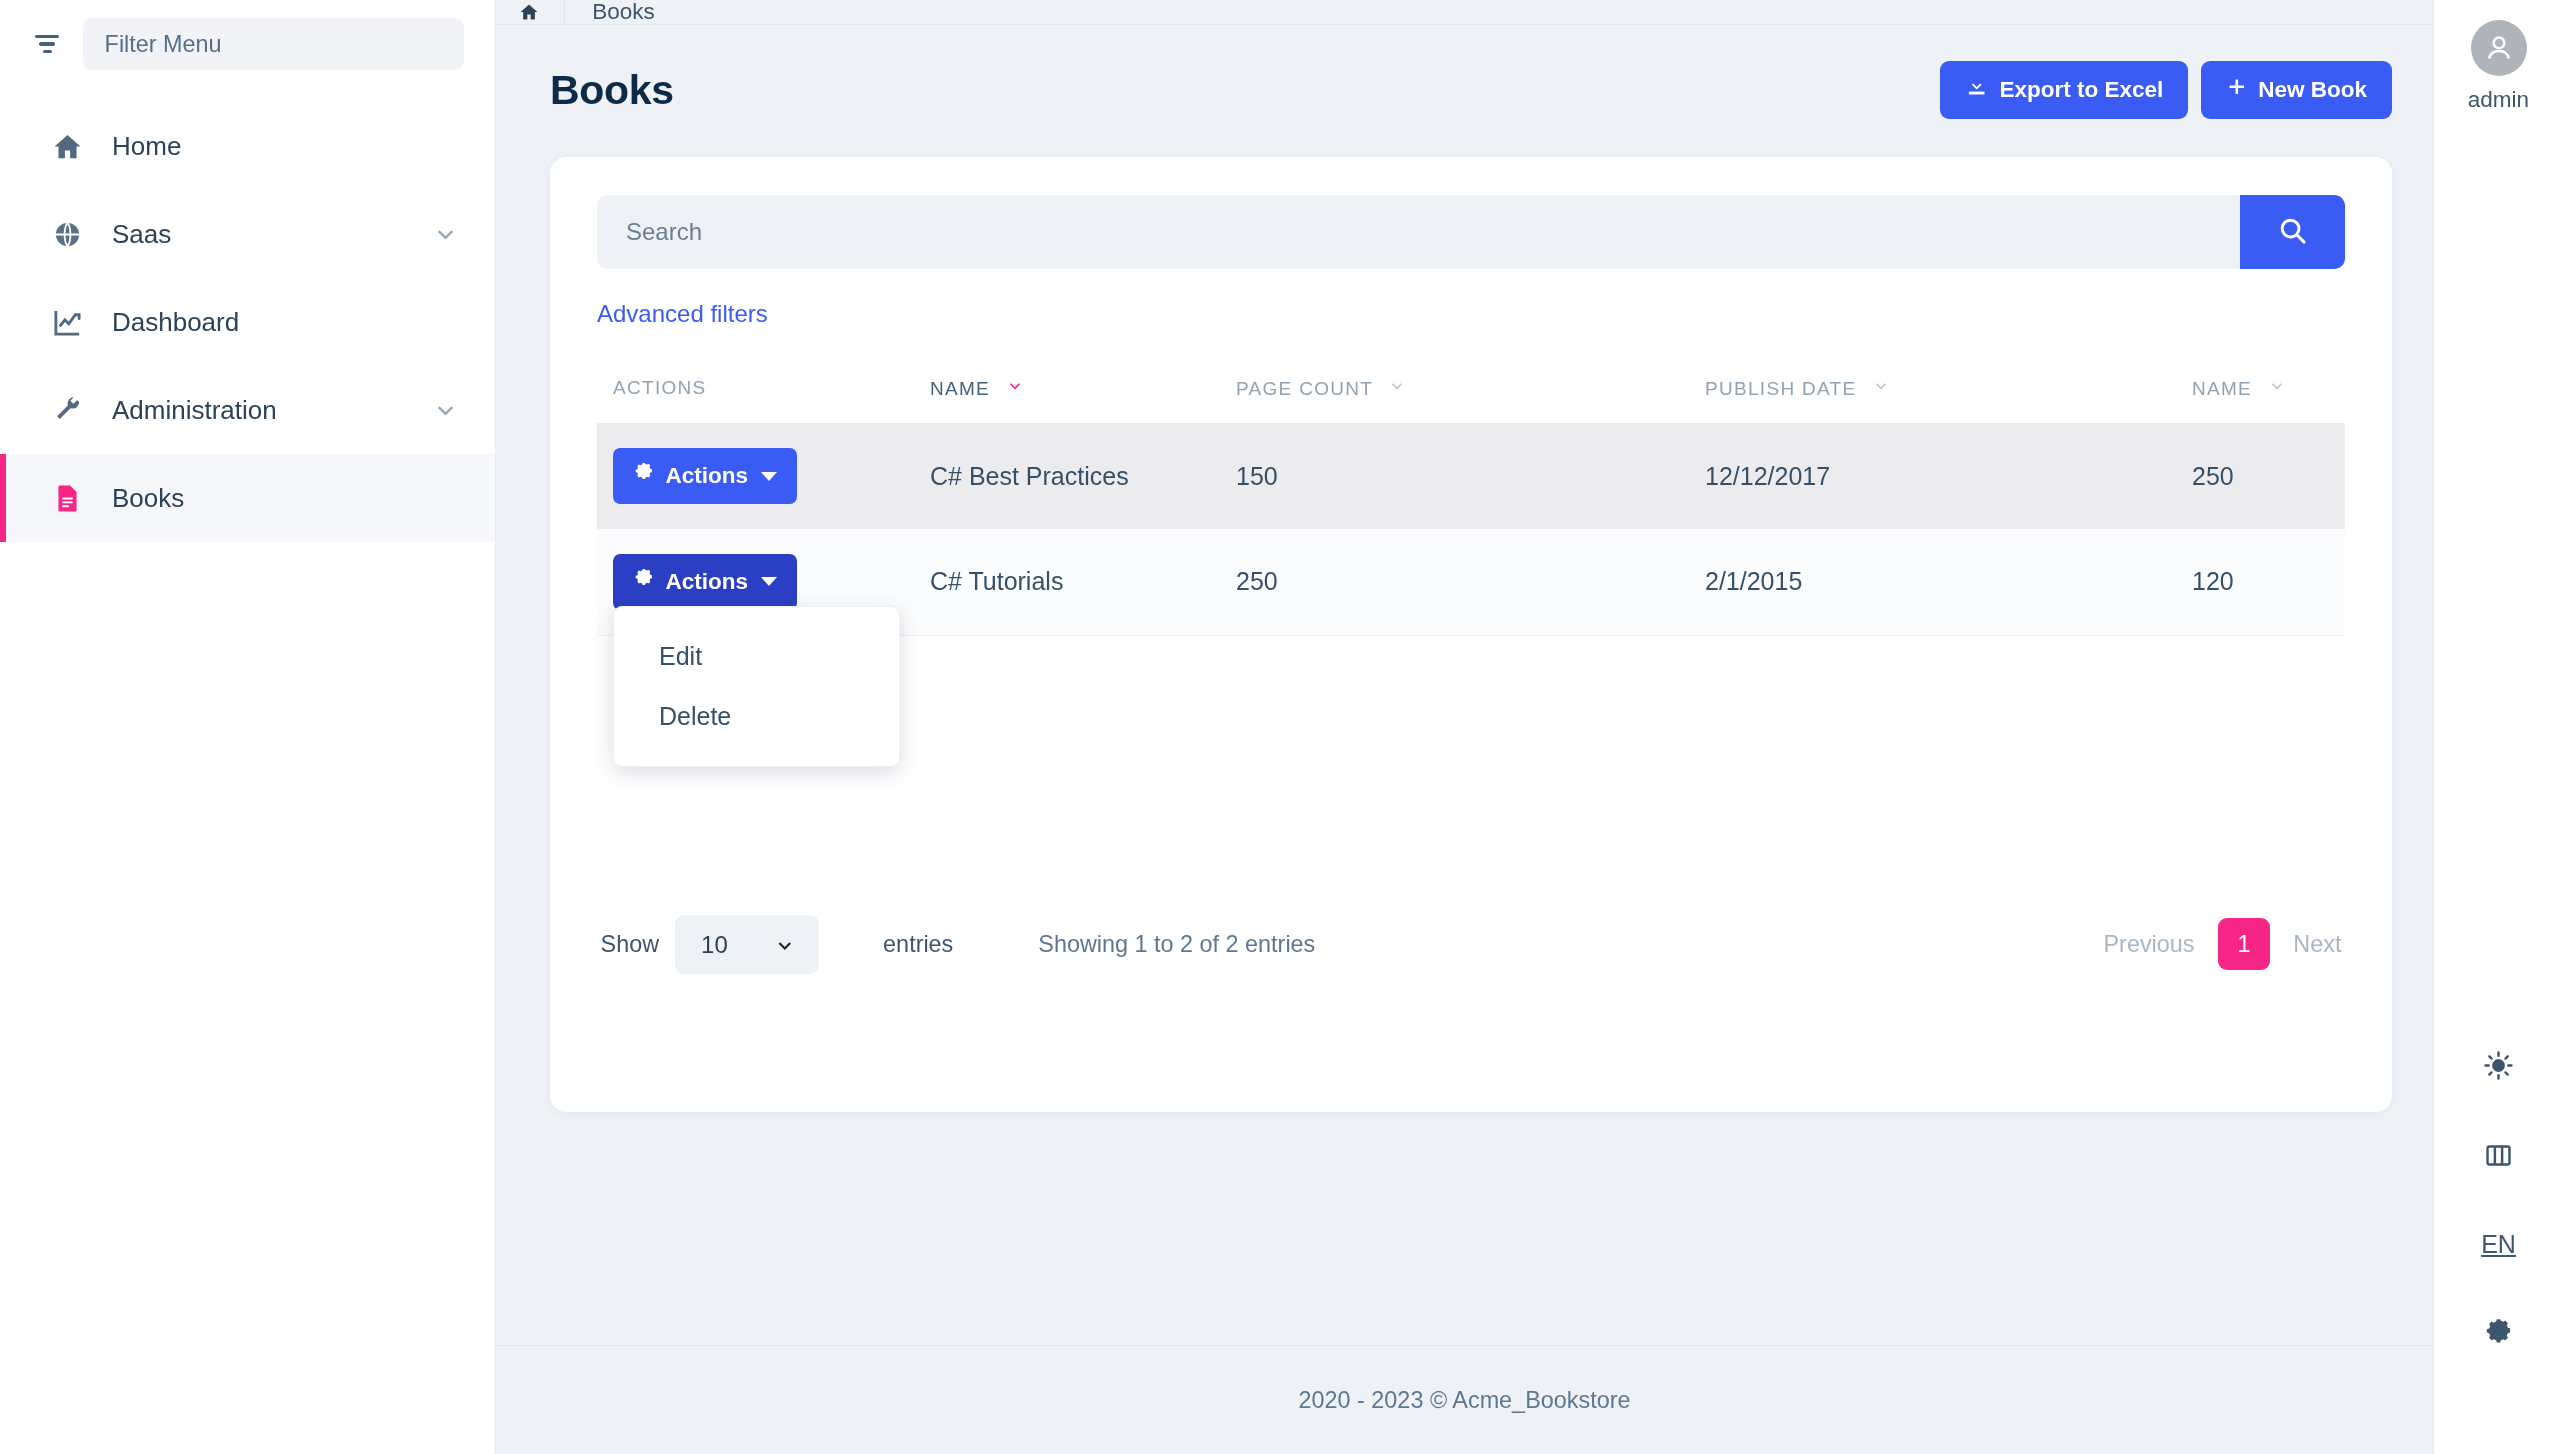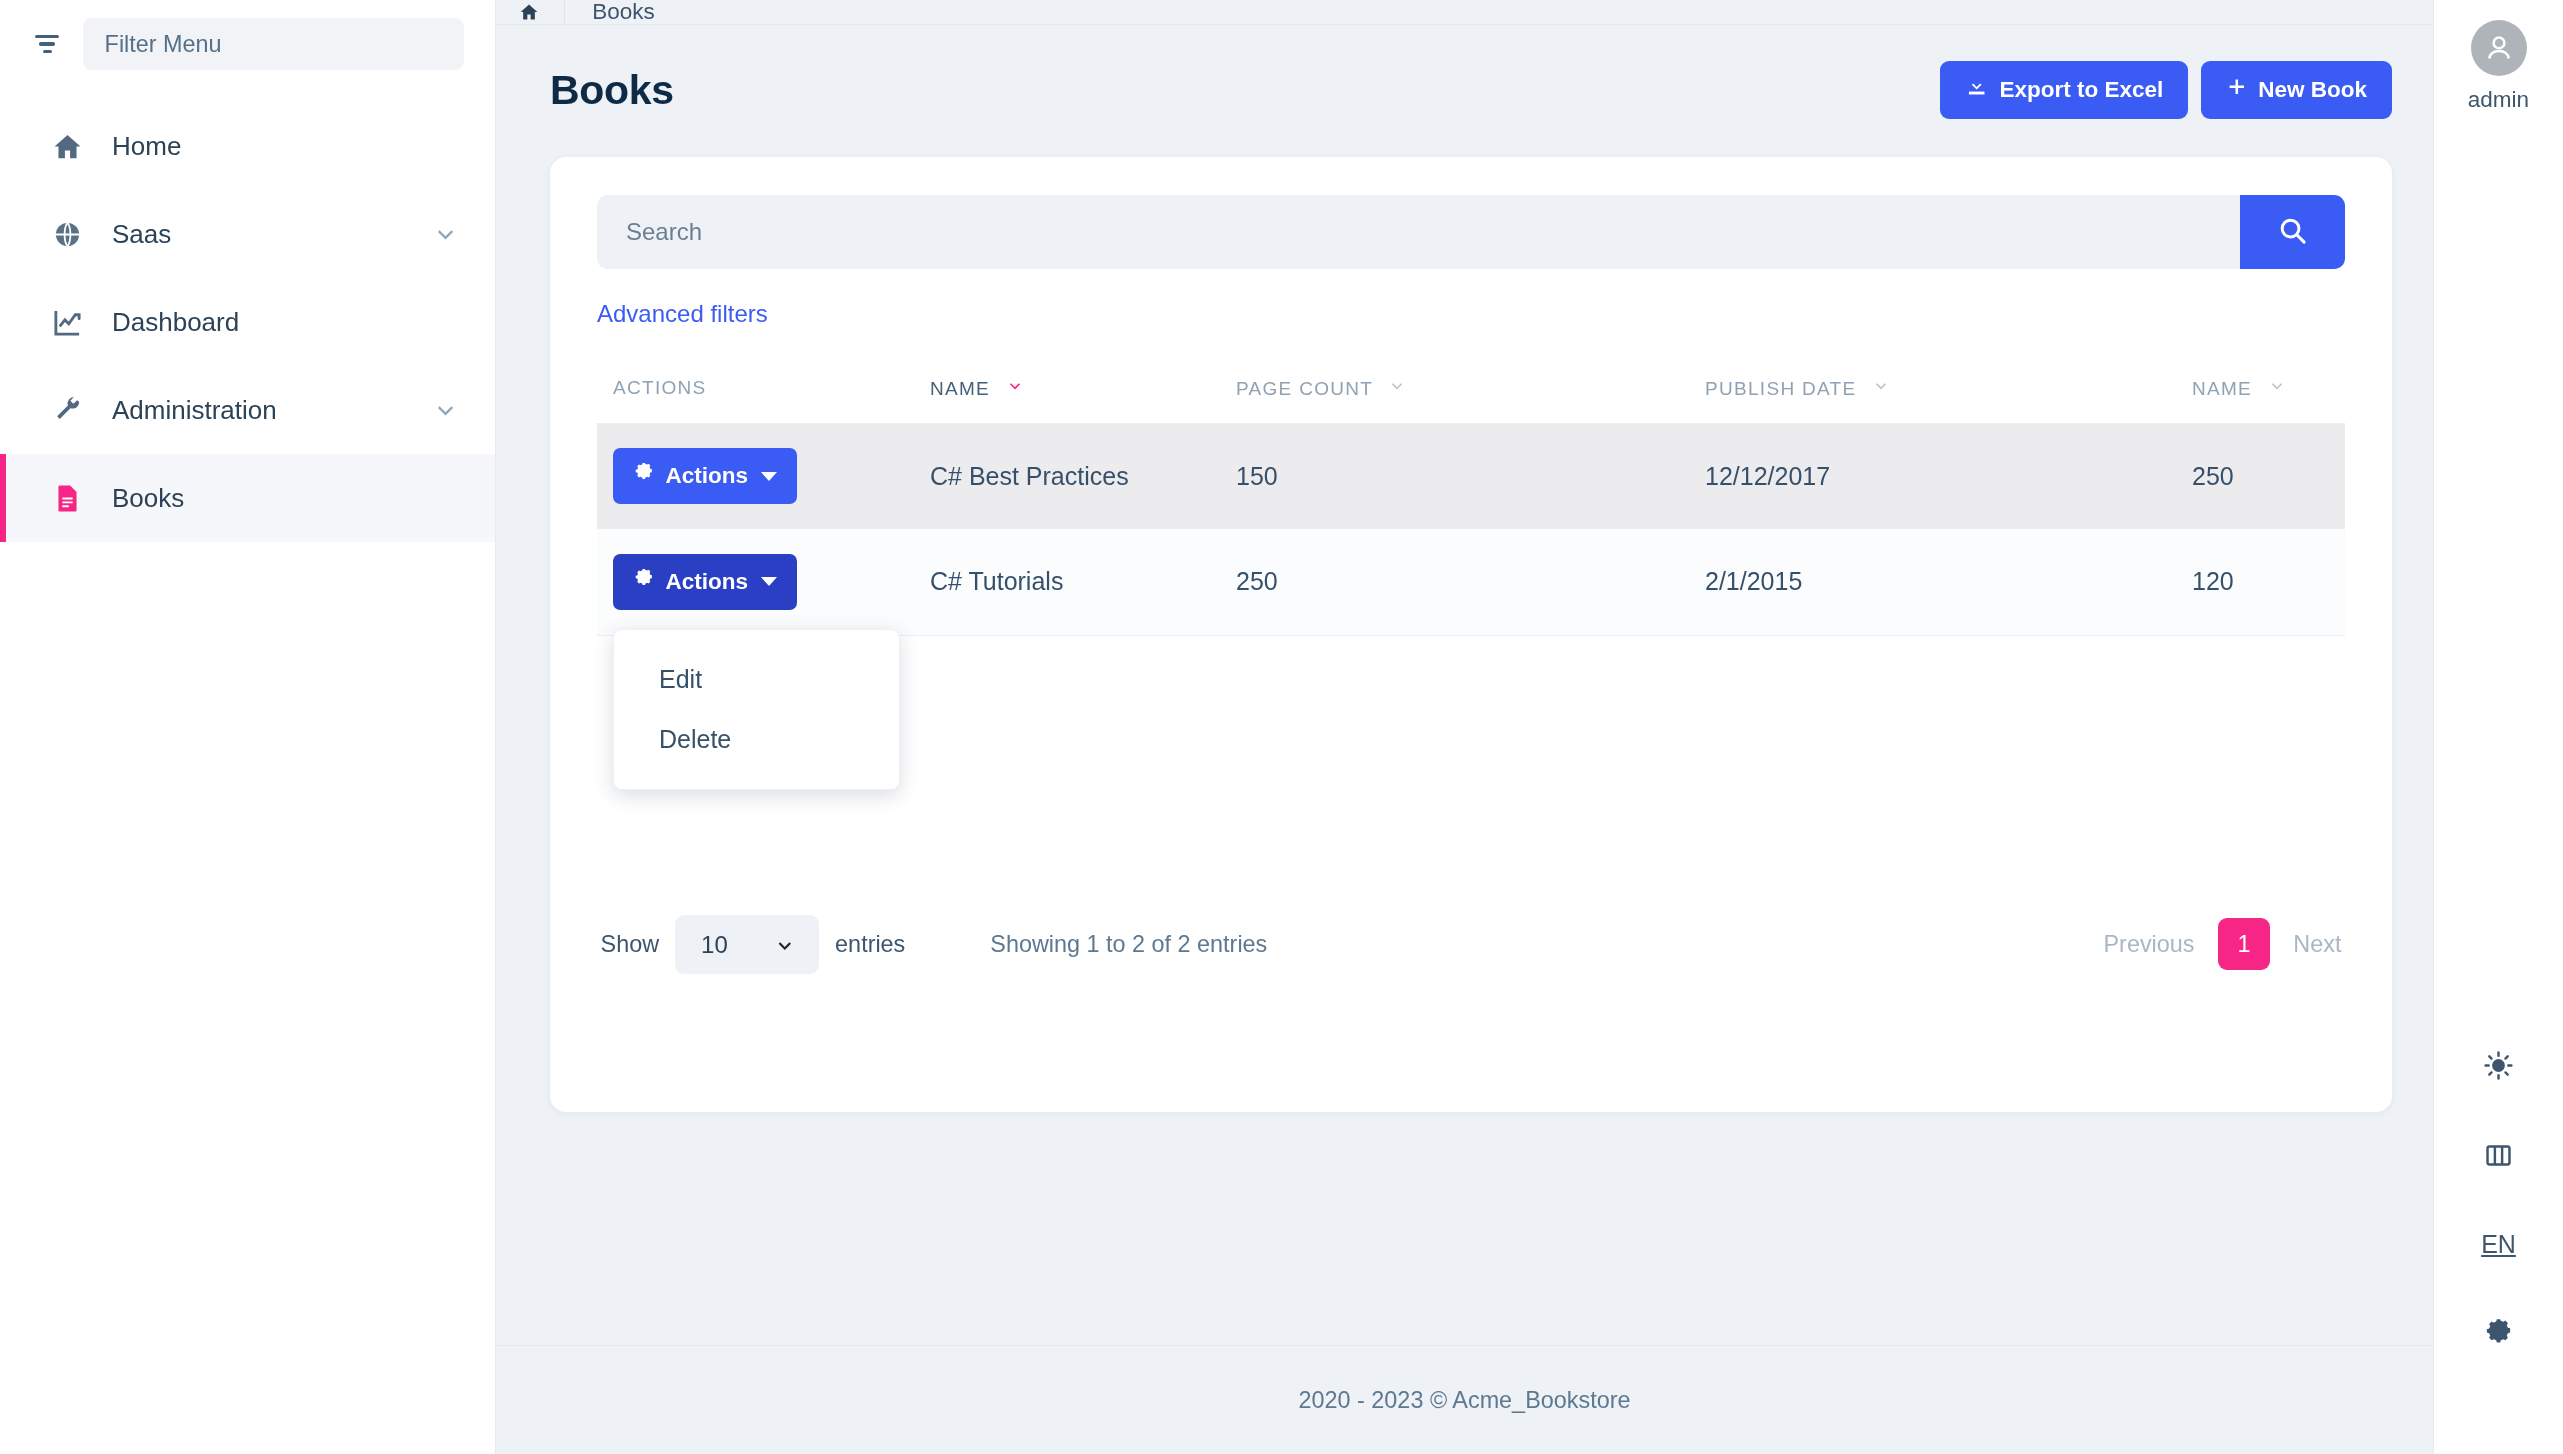--- a/index.html
+++ b/index.html
@@ -140,21 +140,21 @@
     height: 56px; padding: 0 20px;
     display: inline-flex; align-items: center; gap: 10.8px;
   }
   .btn-actions.open { background: #2a3fc4; }
   .caret {
     width: 0; height: 0; margin-left: 1.8px;
     border-left: 8px solid transparent; border-right: 8px solid transparent;
     border-top: 9px solid #fff;
   }
   .dropdown {
-    position: absolute; top: 75px; left: 0;
+    position: absolute; top: 52px; left: 0;
     width: 287px; background: #fff;
     border-radius: 9px; border: 0.9px solid #eef1f4;
     box-shadow: 0 5.4px 20px rgba(30,50,80,0.16);
     padding: 20px 0; z-index: 30;
   }
   .dropdown-item {
     font-size: 25px; color: #36506a;
     padding: 15.3px 0 15.3px 45px; cursor: pointer; white-space: nowrap;
   }
 
@@ -165,21 +165,21 @@
   .showlabel { font-size: 23.4px; color: #3d566e; }
   .selwrap { position: relative; margin: 0 16px; }
   .pagesel {
     appearance: none; -webkit-appearance: none;
     background: #eef1f5; border: 0; outline: none;
     border-radius: 9px; height: 59px; width: 144px;
     padding: 0 0 0 26px; font-size: 24px; color: #2c4257;
     font-family: Liberation Sans, sans-serif; cursor: pointer;
   }
   .selchev { position: absolute; right: 23.4px; top: 20px; pointer-events: none; }
-  .entries { font-size: 23.4px; color: #3d566e; }
+  .entries { font-size: 23.4px; color: #3d566e; margin-left: 48px; }
   .showing { font-size: 23.4px; color: #5d7891; margin-left: 85px; }
   .pager { margin-left: auto; display: flex; align-items: center; gap: 23.4px; }
   .pg-link { font-size: 23.4px; color: #a9b7c5; cursor: pointer; }
   .pg-num {
     background: #f72585; color: #fff; font-size: 23.4px;
     width: 52px; height: 52px; border-radius: 9px;
     display: flex; align-items: center; justify-content: center; cursor: pointer;
   }
 
   .footer {

